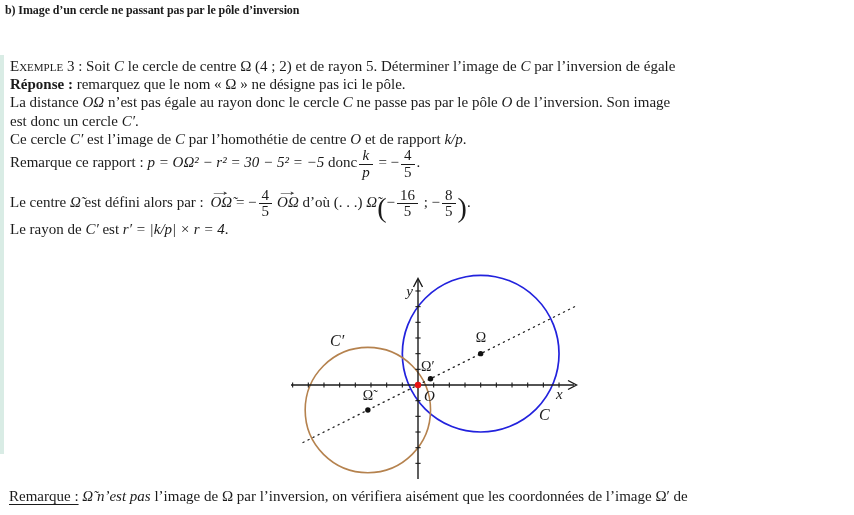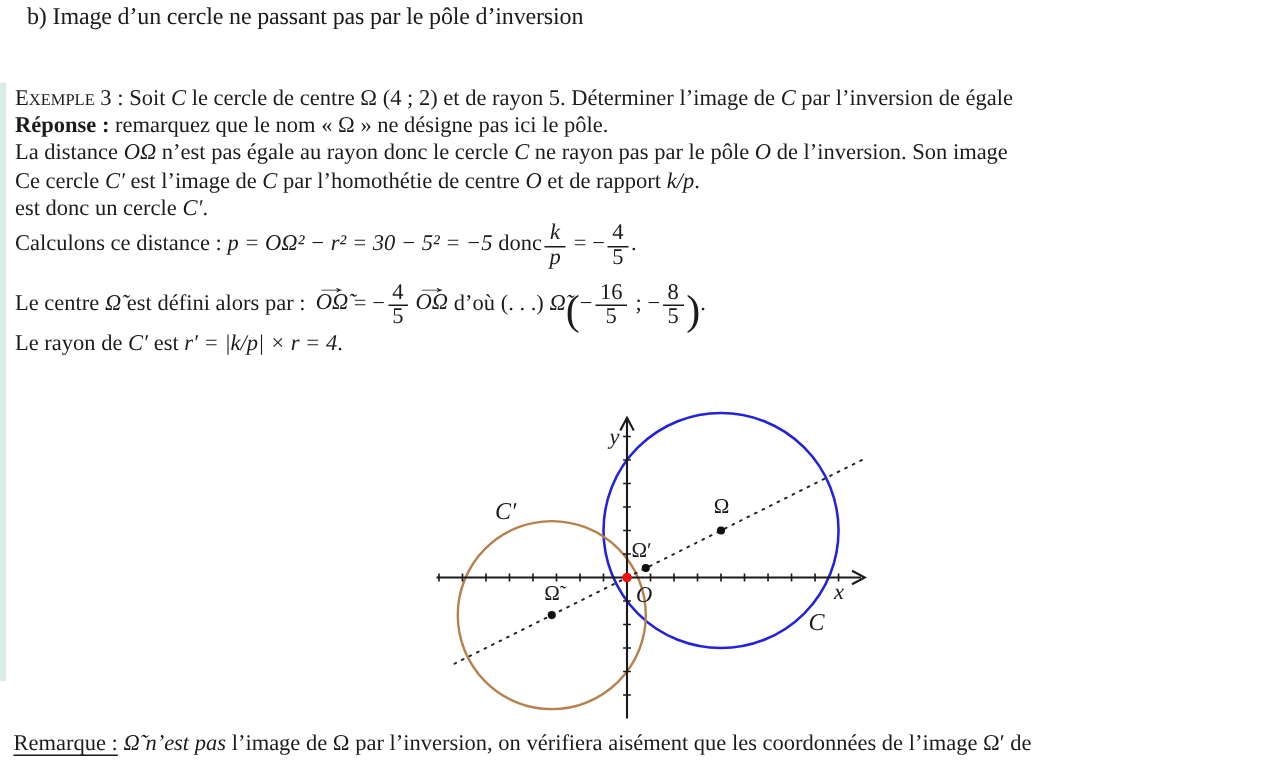--- a/index.html
+++ b/index.html
@@ -1,21 +1,21 @@
 <!DOCTYPE html>
 <html lang="fr"><head>
 <meta charset="utf-8">
 <style>
   html,body{margin:0;padding:0;background:#ffffff;}
   body{width:854px;height:515px;overflow:hidden;
        font-family:"Liberation Serif","DejaVu Serif",serif;
        color:#1b1b1b;font-size:15px;}
   #doc{position:relative;width:854px;height:515px;}
-  #heading{position:absolute;left:18px;top:3px;margin:0;
-           font-size:16px;font-weight:normal;letter-spacing:-0.1px;}
+  #heading{position:absolute;left:5px;top:3px;margin:0;
+           font-size:12px;font-weight:bold;letter-spacing:-0.1px;}
   #accent-bar{position:absolute;left:0;top:55px;width:4px;height:399px;}
   #example{position:absolute;left:10px;top:57px;width:842px;}
   #example p{margin:0;line-height:18.2px;}
   p.mline1{margin:5px 0 2px 0;}
   p.mline2{margin:9px 0 2px 0;padding-top:7px;}
   p.l9{margin-top:3px;}
   .sc{font-variant:small-caps;}
   .b{font-weight:bold;}
   .m,.it,.cal{font-style:italic;}
   .fr{display:inline-block;vertical-align:-0.62em;text-align:center;
@@ -42,27 +42,27 @@
   <h1 id="heading">b) Image d’un cercle ne passant pas par le pôle d’inversion</h1>
 
   <div id="accent-bar" style="background: rgb(217, 236, 229);"></div>
 
   <div id="example">
     <p><span class="sc">Exemple 3 :</span><span> Soit </span><span class="cal">C</span><span> le cercle de centre Ω (4 ; 2) et de rayon 5. Déterminer l’image de </span><span class="cal">C</span><span> par l’inversion de égale</span></p>
 
 
     <p><span class="b">Réponse :</span><span> remarquez que le nom « Ω » ne désigne pas ici le pôle.</span></p>
 
-    <p><span>La distance </span><span class="m">OΩ</span><span> n’est pas égale au rayon donc le cercle </span><span class="cal">C</span><span> ne rayon pas par le pôle </span><span class="m">O</span><span> de l’inversion. Son image</span></p>
+    <p><span>La distance </span><span class="m">OΩ</span><span> n’est pas égale au rayon donc le cercle </span><span class="cal">C</span><span> ne passe pas par le pôle </span><span class="m">O</span><span> de l’inversion. Son image</span></p>
+
+    <p><span>est donc un cercle </span><span class="cal">C′</span><span>.</span></p>
 
     <p><span>Ce cercle </span><span class="cal">C′</span><span> est l’image de </span><span class="cal">C</span><span> par l’homothétie de centre </span><span class="m">O</span><span> et de rapport </span><span class="m">k/p</span><span>.</span></p>
 
-    <p><span>est donc un cercle </span><span class="cal">C′</span><span>.</span></p>
-
-    <p class="mline1"><span>Calculons ce distance : </span><span class="m">p = OΩ² − r² = 30 − 5² = −5</span><span> donc</span><span class="fr m"><span class="n">k</span><span class="d">p</span></span><span> = −</span><span class="fr"><span class="n">4</span><span class="d">5</span></span><span>.</span></p>
+    <p class="mline1"><span>Remarque ce rapport : </span><span class="m">p = OΩ² − r² = 30 − 5² = −5</span><span> donc</span><span class="fr m"><span class="n">k</span><span class="d">p</span></span><span> = −</span><span class="fr"><span class="n">4</span><span class="d">5</span></span><span>.</span></p>
 
     <p class="mline2"><span>Le centre </span><span class="m">Ω̃</span><span> est défini alors par : </span><span class="vec"><span class="ar">→</span><span>OΩ̃</span></span><span> = −</span><span class="fr"><span class="n">4</span><span class="d">5</span></span><span class="vec"><span class="ar">→</span><span>OΩ</span></span><span> d’où (. . .) </span><span class="m">Ω̃</span><span class="bp">(</span><span>−</span><span class="fr"><span class="n">16</span><span class="d">5</span></span><span> ; −</span><span class="fr"><span class="n">8</span><span class="d">5</span></span><span class="bp">)</span><span>.</span></p>
 
     <p class="l9"><span>Le rayon de </span><span class="cal">C′</span><span> est </span><span class="m">r′ = |k/p| × r = 4</span><span>.</span></p>
   </div>
 
   <div id="figwrap">
     <svg id="fig" width="300" height="212" viewBox="0 0 300 212">
       <g id="fig-draw">
           <circle cx="195.68" cy="84.66" r="78.35" fill="none" stroke="#2222dd" stroke-width="1.7"></circle>

